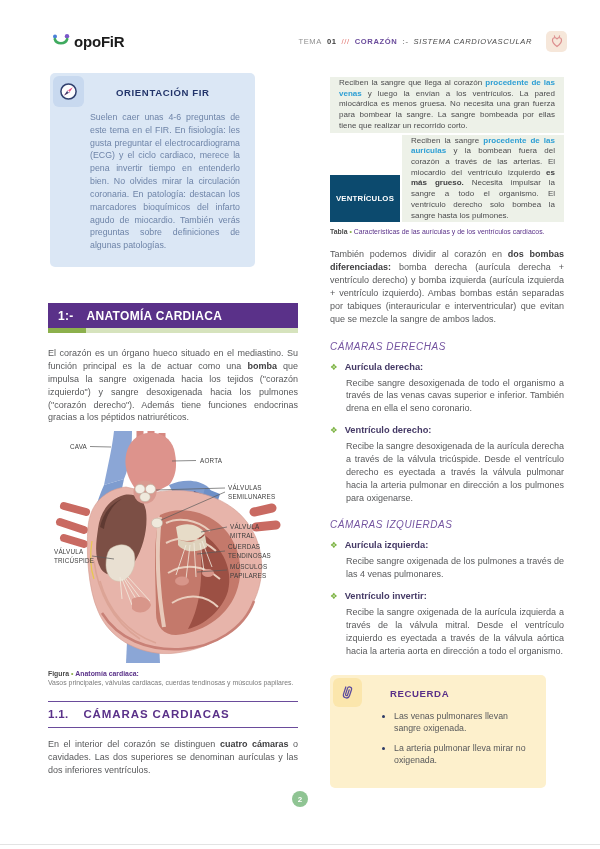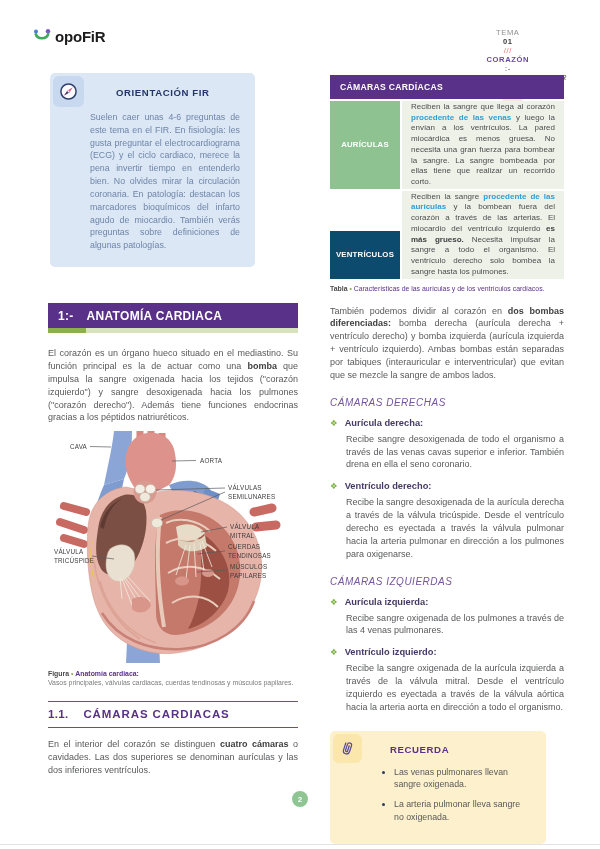--- a/index.html
+++ b/index.html
@@ -4,25 +4,25 @@
 <style>
   * { margin:0; padding:0; box-sizing:border-box; }
   html,body { background:#ffffff; }
   .page {
     position:relative; width:600px; height:849px; margin:0 auto;
     background:#ffffff; overflow:hidden;
     font-family:"Liberation Sans","DejaVu Sans",sans-serif;
     color:#58595b;
   }
   
-  .hdr { position:absolute; left:33px; top:28px; right:33px; height:26px;
-         display:flex; align-items:flex-start; justify-content:space-between; }
+  .hdr { position:absolute; left:52px; top:28px; right:33px; height:26px;
+         display:flex; align-items:center; justify-content:space-between; }
   .brand { display:flex; align-items:flex-start; gap:4px; }
   .brand-name { font-size:15px; font-weight:bold; color:#1c1c1c; letter-spacing:-0.2px; }
-  .crumb { display:flex; align-items:center; font-size:7.6px; letter-spacing:0.6px;flex-direction:column; }
+  .crumb { display:flex; align-items:center; gap:5px; font-size:7.6px; letter-spacing:0.6px; }
   .crumb .tema { color:#8e8e8e; }
   .crumb .num { color:#3a3a3a; font-weight:bold; }
   .crumb .slashes { color:#e0706b; }
   .crumb .topic { color:#6a4b9b; font-weight:bold; }
   .crumb .sep { color:#9a9a9a; font-weight:bold; }
   .crumb .subt { color:#4a4a4a;font-style:italic; }
   .heart-badge { width:21px; height:21px; margin-left:9px; border-radius:5px;
                  background:#f6e7da; display:flex; align-items:center; justify-content:center; }
   
   .col-left  { position:absolute; left:48px; top:73px; width:250px; }
@@ -240,23 +240,21 @@
     <div class="subsec">
       <span class="n">1.1.</span>
       <span>CÁMARAS CARDIACAS</span>
     </div>
     <p class="para after-subsec"><span>En el interior del corazón se distinguen </span><b>cuatro cámaras</b><span> o cavidades. Las dos superiores se denominan aurículas y las dos inferiores ventrículos.</span></p>
   </div>
 
   <div class="col-right">
 
     <div>
-      <div class="tbl-head">CÁMARAS CARDÍACAS</div>
       <div class="tbl-row">
-        <div class="tbl-label g1">AURÍCULAS</div>
         <div class="tbl-cell"><span>Reciben la sangre que llega al corazón </span><span class="hl">procedente de las venas</span><span></span><b class="cellb"></b><span> y luego la envían a los ventrículos. La pared miocárdica es menos gruesa. No necesita una gran fuerza para bombear la sangre. La sangre bombeada por ellas tiene que realizar un recorrido corto.</span></div>
       </div>
       <div class="tbl-row">
         <div class="tbl-label g2">VENTRÍCULOS</div>
         <div class="tbl-cell"><span>Reciben la sangre </span><span class="hl">procedente de las aurículas</span><span> y la bombean fuera del corazón a través de las arterias. El miocardio del ventrículo izquierdo </span><b class="cellb">es más grueso.</b><span> Necesita impulsar la sangre a todo el organismo. El ventrículo derecho solo bombea la sangre hasta los pulmones.</span></div>
       </div>
       <div class="tblcap">
         <span class="kind">Tabla</span>
         <span class="dot">•</span>
         <span class="txt">Características de las aurículas y de los ventrículos cardíacos.</span>
@@ -278,35 +276,35 @@
     <p class="item-desc">Recibe la sangre desoxigenada de la aurícula derecha a través de la válvula tricúspide. Desde el ventrículo derecho es eyectada a través la válvula pulmonar hacia la arteria pulmonar en dirección a los pulmones para oxigenarse.</p>
 
     <div class="chap">CÁMARAS IZQUIERDAS</div>
     <div class="item-term">
       <span class="dia">❖</span>
       <span class="t">Aurícula izquierda:</span>
     </div>
     <p class="item-desc">Recibe sangre oxigenada de los pulmones a través de las 4 venas pulmonares.</p>
     <div class="item-term">
       <span class="dia">❖</span>
-      <span class="t">Ventrículo izquierdo:</span>
+      <span class="t">Ventrículo invertir:</span>
     </div>
     <p class="item-desc">Recibe la sangre oxigenada de la aurícula izquierda a través de la válvula mitral. Desde el ventrículo izquierdo es eyectada a través de la válvula aórtica hacia la arteria aorta en dirección a todo el organismo.</p>
 
     <div class="rbox">
       <div class="rbox-tile">
         <svg width="17" height="17" viewBox="0 0 17 17">
           <g transform="rotate(18 8.5 8.5)">
             <path d="M5.2,3.8 v7.2 a3.1,3.1 0 0 0 6.2,0 V4.6 a2.1,2.1 0 0 0 -4.2,0 v6.2 a1.05,1.05 0 0 0 2.1,0 V5.4" fill="none" stroke="#5b4a9e" stroke-width="1.25" stroke-linecap="round"></path>
           </g>
         </svg>
       </div>
       <div class="rbox-title">RECUERDA</div>
       <ul>
         <li><span>Las venas pulmonares llevan sangre oxigenada.</span></li>
-        <li><span>La arteria pulmonar lleva sangre no oxigenada.</span></li>
+        <li><span>La arteria pulmonar lleva mirar no oxigenada.</span></li>
       </ul>
     </div>
   </div>
 
   <div class="pagedot">2</div>
   <div class="botline"></div>
 </div>
 
 </body></html>

